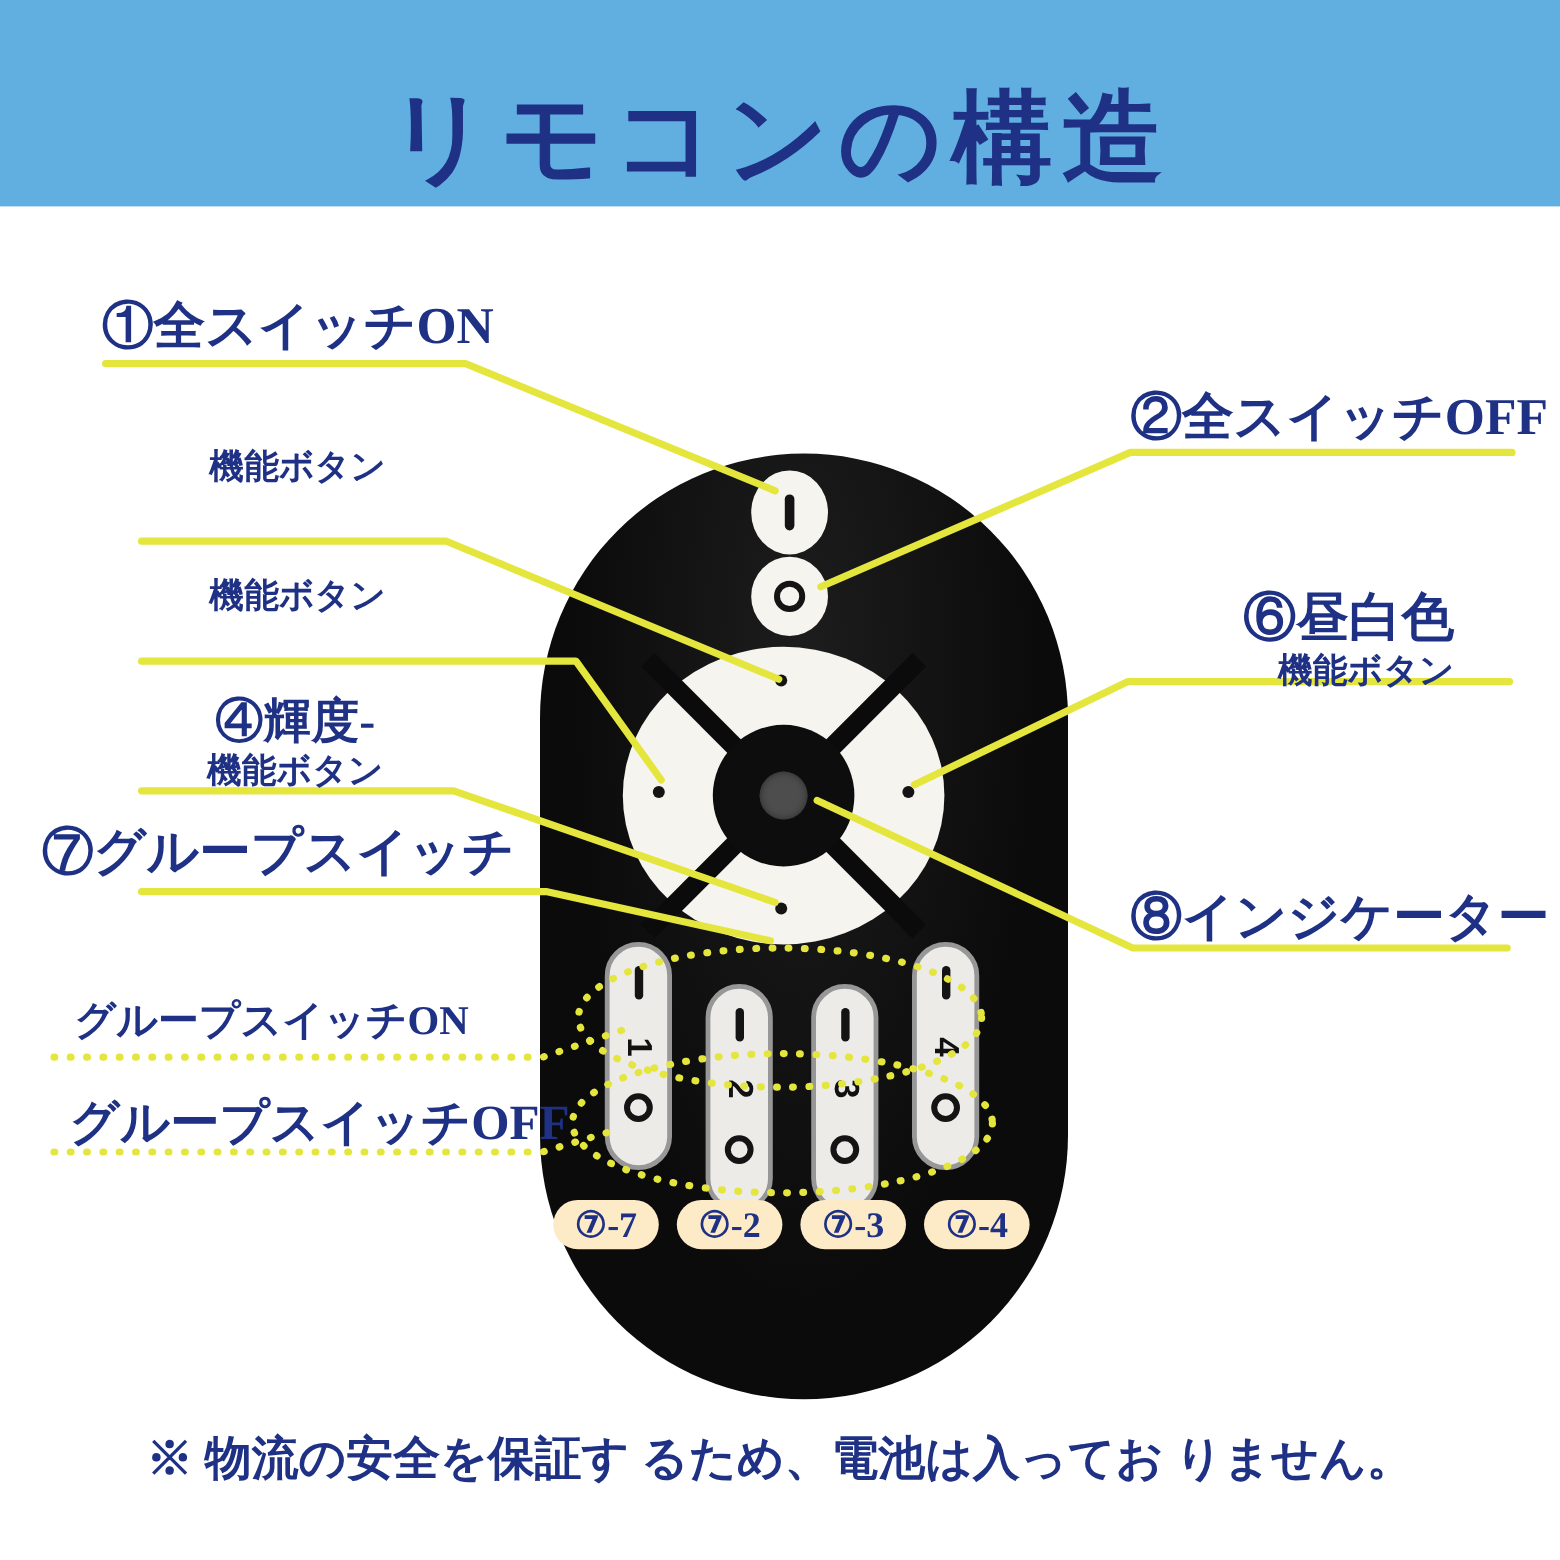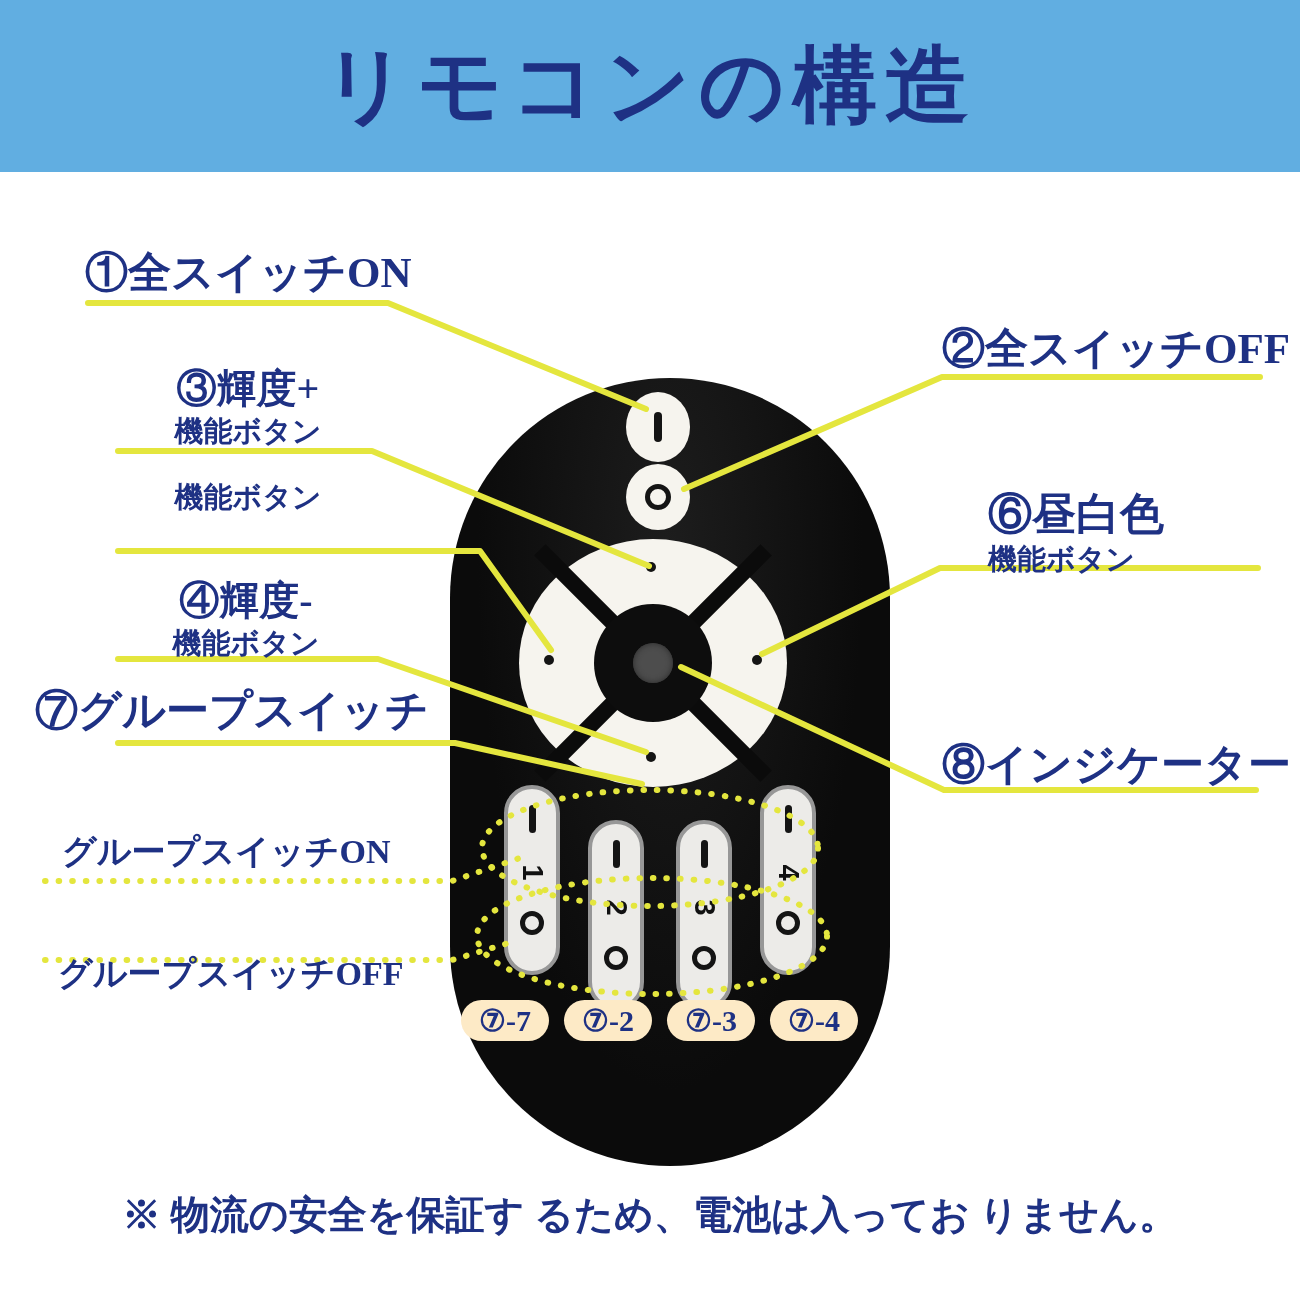--- a/index.html
+++ b/index.html
@@ -7,21 +7,21 @@
   body {
     width:1300px; height:1300px;
     font-family:"Liberation Serif","DejaVu Serif",serif;
   }
   .canvas { position:relative; width:1300px; height:1300px; background:#fff; overflow:hidden; }
 
   
   .banner {
     position:absolute; left:0; top:0; width:1300px; height:172px;
     background:var(--header-bg,#61aee1);
-    display:flex; align-items:center; justify-content:center;
+    display:flex; align-items:flex-end; justify-content:center;
   }
   .banner h1 {
     font-size:84px; font-weight:900; letter-spacing:8px;
     color:var(--text-navy,#1e3184);
   }
 
   
   .remote {
     position:absolute; left:450px; top:378px; width:440px; height:788px;
     background:radial-gradient(ellipse at 50% 22%, #1d1d1d 0%, var(--remote-body,#0b0b0b) 62%);
@@ -94,25 +94,25 @@
 
   
   .lbl { position:absolute; color:var(--text-navy,#1e3184); font-weight:700; z-index:5; line-height:1.05;text-align:center; }
   .lbl .main { display:block; }
   .lbl .sub  { display:block; font-size:29px; margin-top:6px; }
   .lbl-all-on    { left:85px;  top:250px; font-size:43px; }
   .lbl-all-off   { left:942px; top:326px; font-size:43px; }
   .lbl-bplus     { left:120px; top:368px; width:256px; text-align:center; font-size:40px; }
   .lbl-warm      { left:120px; top:476px; width:256px; text-align:center; font-size:40px; }
   .lbl-bminus    { left:118px; top:580px; width:256px; text-align:center; font-size:40px; }
-  .lbl-cool      { left:988px; top:492px; width:224px; text-align:left; font-size:44px;font-family:Liberation Serif, serif; }
+  .lbl-cool      { left:988px; top:492px; width:224px; text-align:right; font-size:44px;font-family:Liberation Serif, serif; }
   .lbl-group     { left:35px;  top:688px; font-size:43px; }
   .lbl-indicator { left:942px; top:742px; font-size:43px; }
   .lbl-gon       { left:62px;  top:834px; font-size:34px; }
-  .lbl-goff      { left:58px;  top:914px; font-size:34px;margin-top:42px; }
+  .lbl-goff      { left:58px;  top:914px; font-size:41px; }
 
   
   .badge {
     position:absolute; top:1000px; width:88px; height:41px; border-radius:21px;
     background:var(--badge-bg,#fdeac6); color:var(--text-navy,#1e3184);
     display:flex; align-items:center; justify-content:center;
     font-size:30px; font-weight:700; z-index:6;
   }
   .badge-1 { left:461px; } .badge-2 { left:564px; }
   .badge-3 { left:667px;text-align:right; } .badge-4 { left:770px; }
@@ -189,21 +189,20 @@
     <polyline class="dotted" points="45,881 452,881 520,858"></polyline>
     <polyline class="dotted" points="45,960 452,960 512,942"></polyline>
     <ellipse class="dotted" cx="650" cy="848" rx="168" ry="58"></ellipse>
     <ellipse class="dotted" cx="652" cy="936" rx="175" ry="58"></ellipse>
   </svg>
 
   <div class="lbl lbl-all-on">①全スイッチON</div>
   <div class="lbl lbl-all-off">②全スイッチOFF</div>
 
   <div class="lbl lbl-bplus">
-    <span class="main">③輝度+</span>
     <span class="sub">機能ボタン</span>
   </div>
   <div class="lbl lbl-warm">
     <span class="sub">機能ボタン</span>
   </div>
   <div class="lbl lbl-bminus">
     <span class="main">④輝度-</span>
     <span class="sub">機能ボタン</span>
   </div>
   <div class="lbl lbl-cool">

